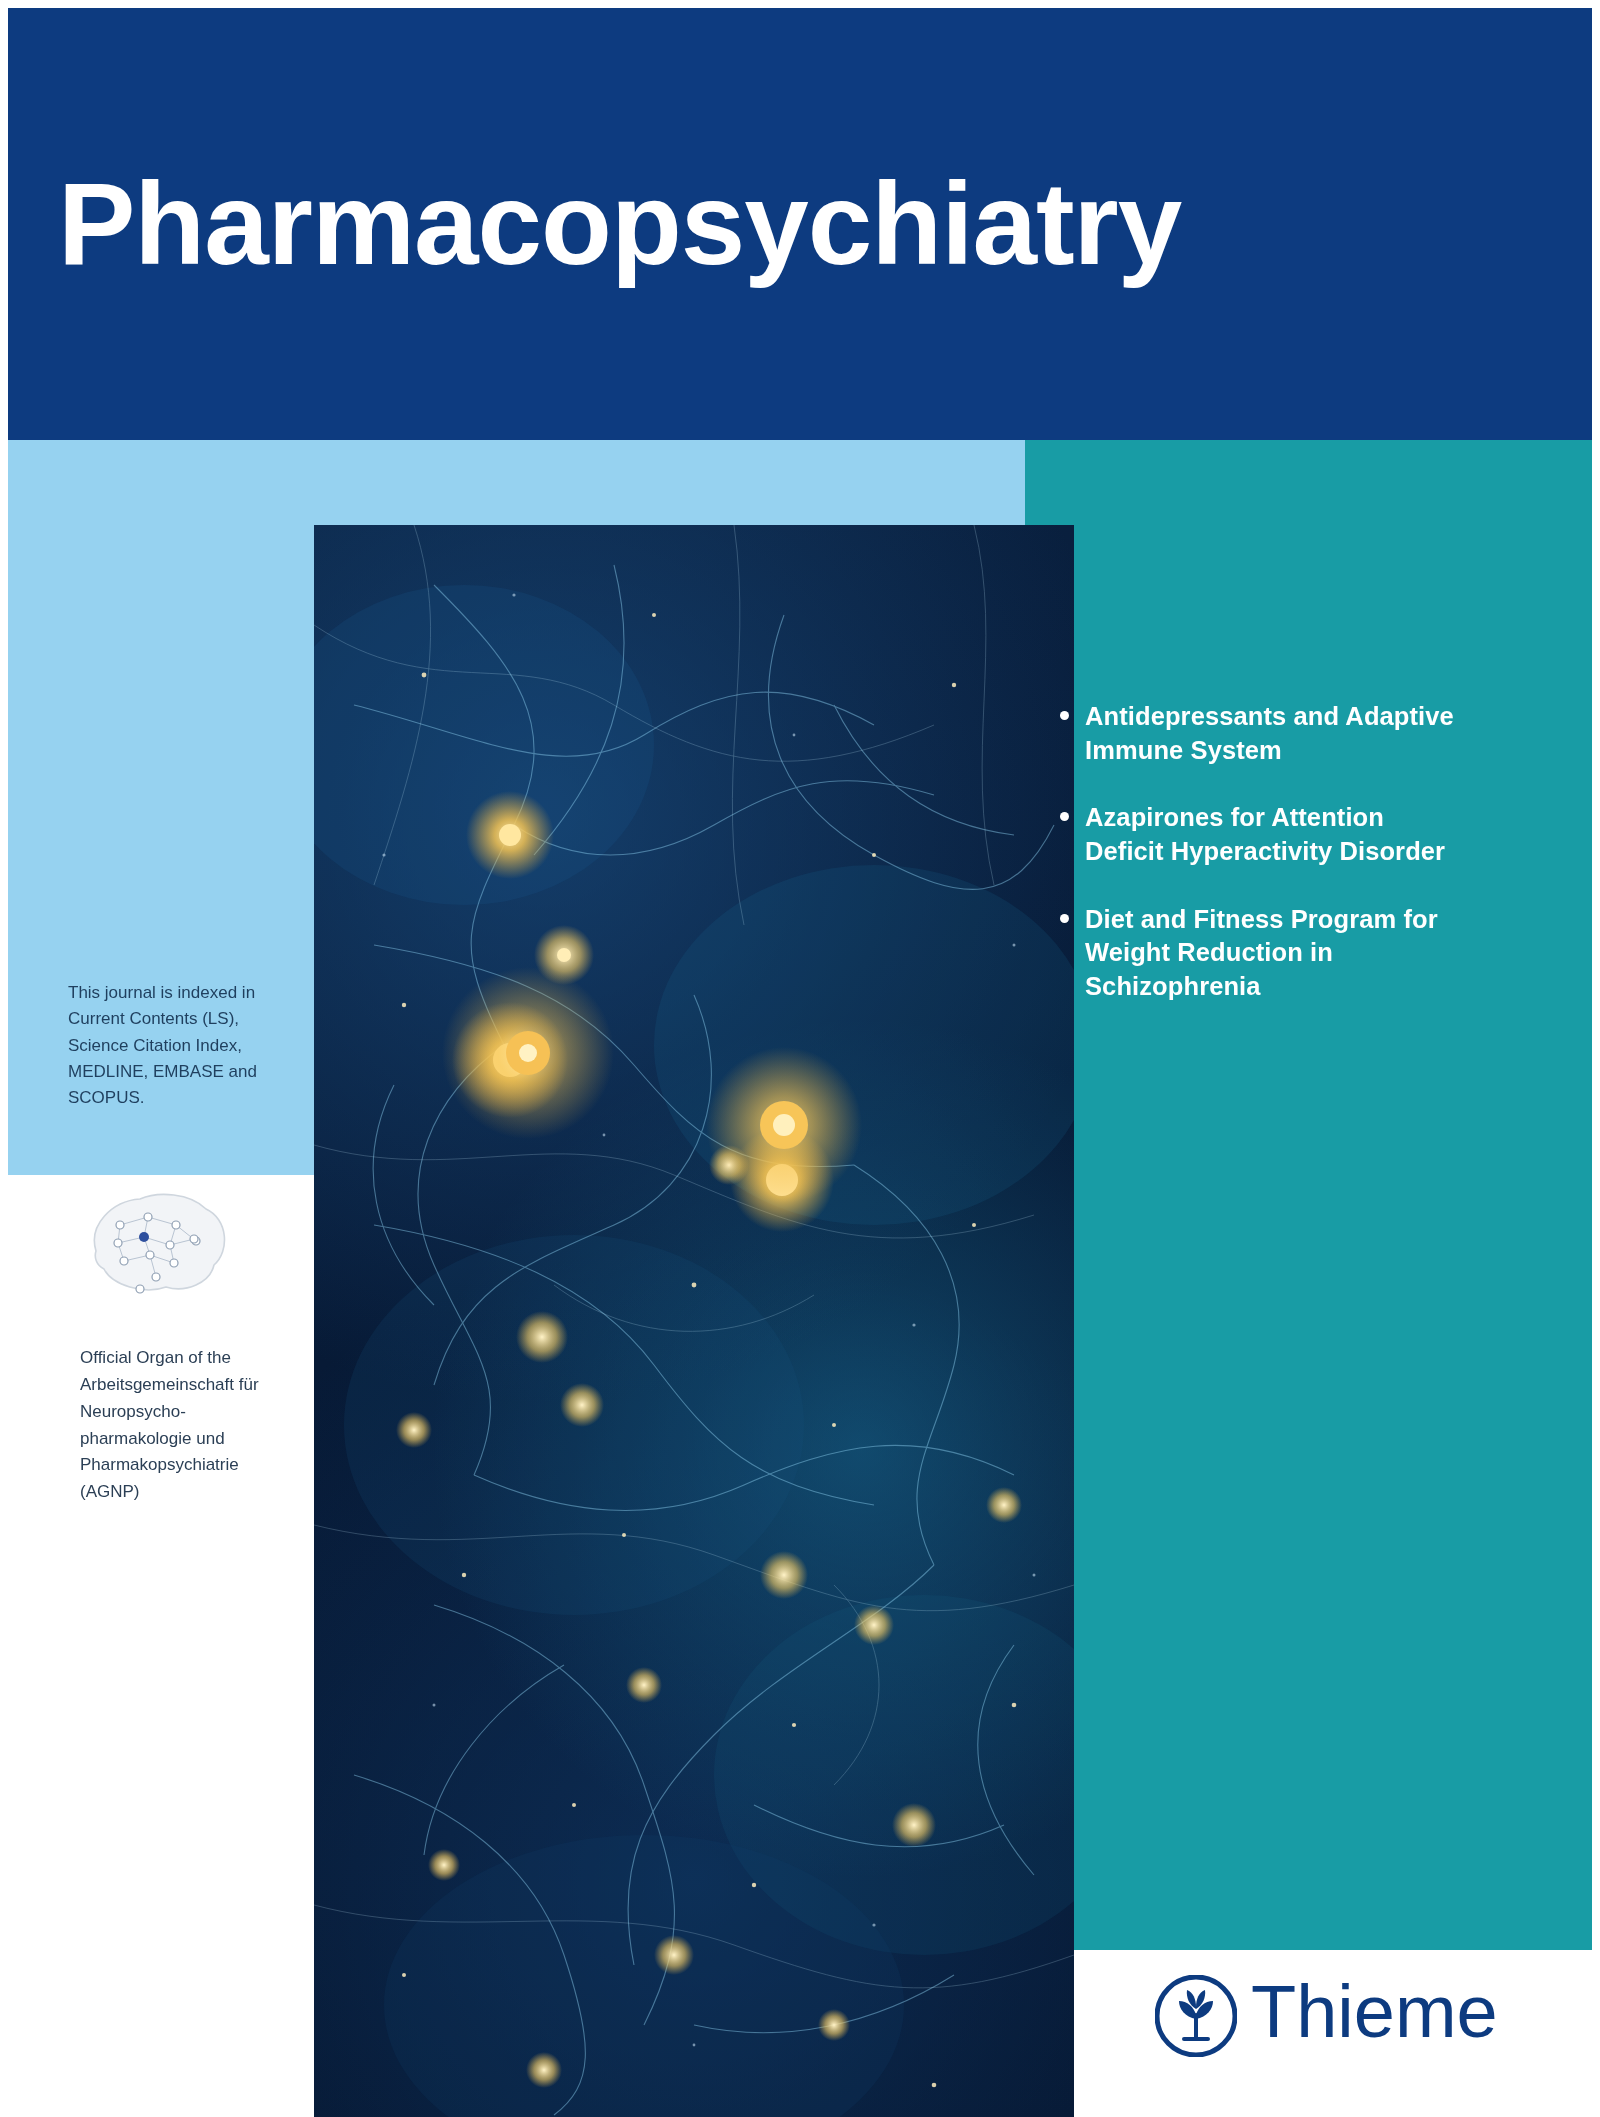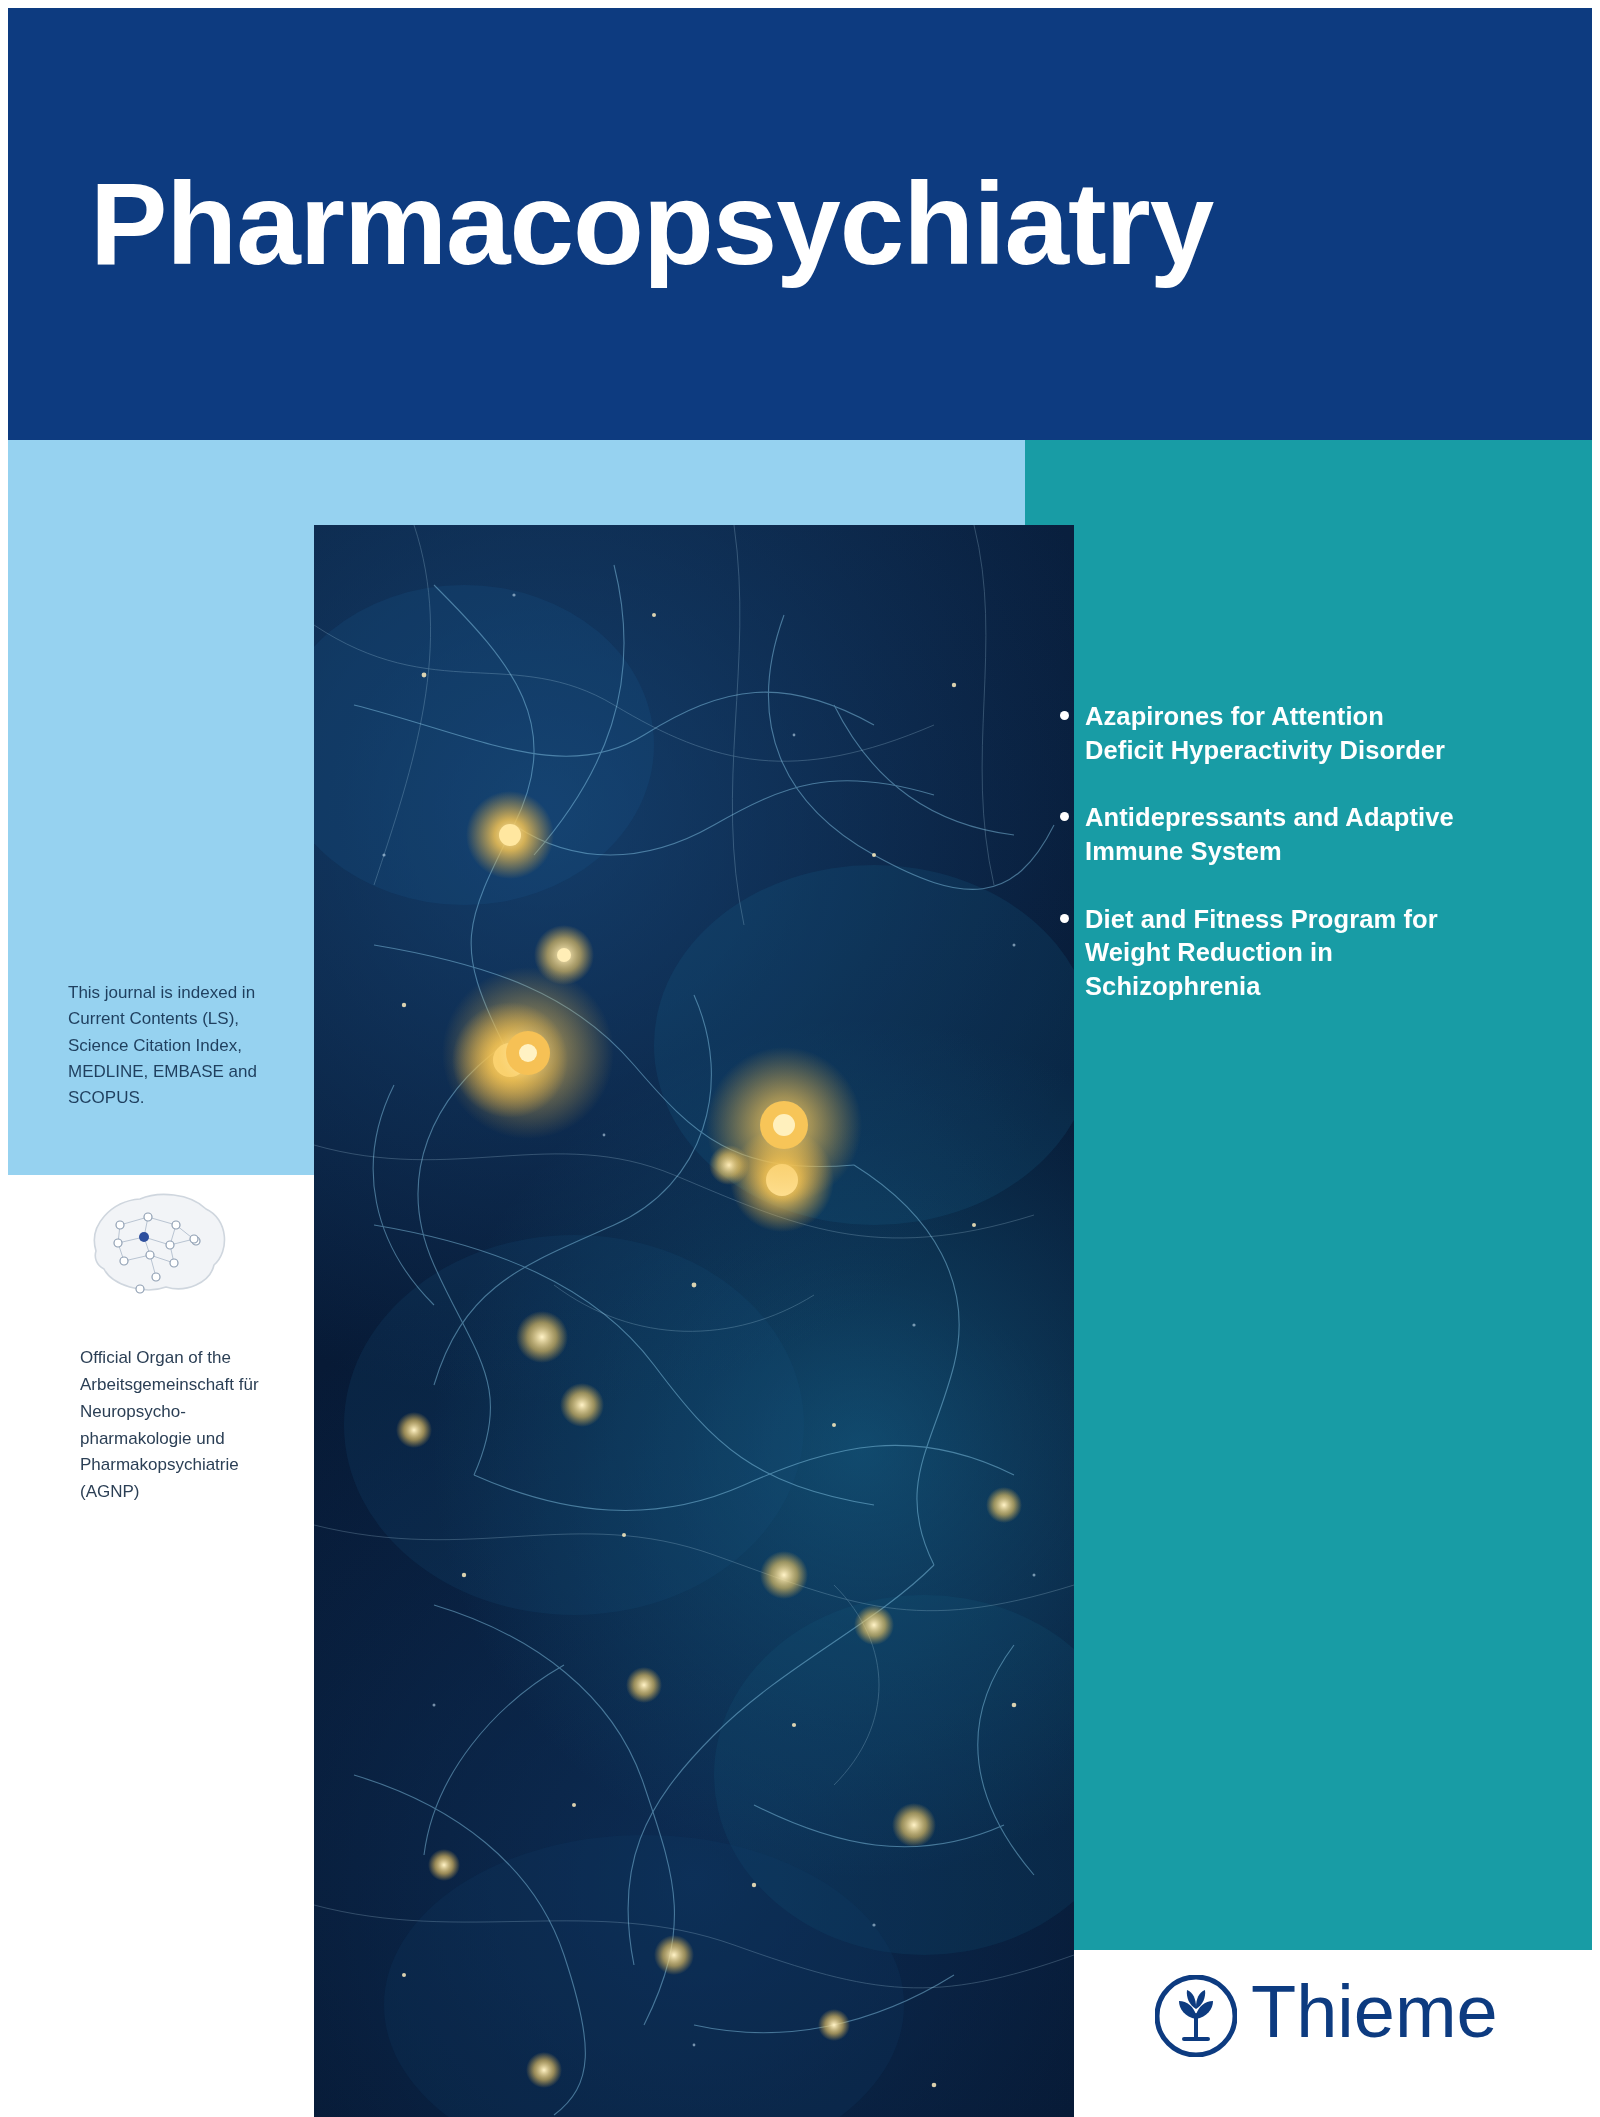--- a/index.html
+++ b/index.html
@@ -40,21 +40,21 @@
     height: 432px;
     background: #0d3b80;
     display: flex;
     align-items: center;
   }
   .journal-title {
     color: #ffffff;
     font-size: 116px;
     font-weight: bold;
     letter-spacing: -1px;
-    margin-left: 82px;
+    margin-left: 50px;
     line-height: 1;
     white-space: nowrap;
   }
 
   
   .light-panel {
     position: absolute;
     left: 8px;
     top: 440px;
     width: 1584px;
@@ -340,25 +340,25 @@
             <circle cx="560" cy="1400" r="1.6"></circle>
           <circle cx="380" cy="1520" r="1.4"></circle>
             <circle cx="720" cy="1050" r="1.5"></circle>
         </g>
       </svg>
     </div>
 
     <div class="highlights">
       <div class="highlight-item">
         <span class="bullet-dot"></span>
-        <span class="highlight-text">Azapirones for Attention Deficit Hyperactivity Disorder</span>
+        <span class="highlight-text">Antidepressants and Adaptive Immune System</span>
       </div>
       <div class="highlight-item">
         <span class="bullet-dot"></span>
-        <span class="highlight-text">Antidepressants and Adaptive Immune System</span>
+        <span class="highlight-text">Azapirones for Attention Deficit Hyperactivity Disorder</span>
       </div>
       <div class="highlight-item">
         <span class="bullet-dot"></span>
         <span class="highlight-text">Diet and Fitness Program for Weight Reduction in Schizophrenia</span>
       </div>
     </div>
 
     <div class="indexing-note">This journal is indexed in Current Contents (LS), Science Citation Index, MEDLINE, EMBASE and SCOPUS.</div>
 
     <div class="agnp-logo">

